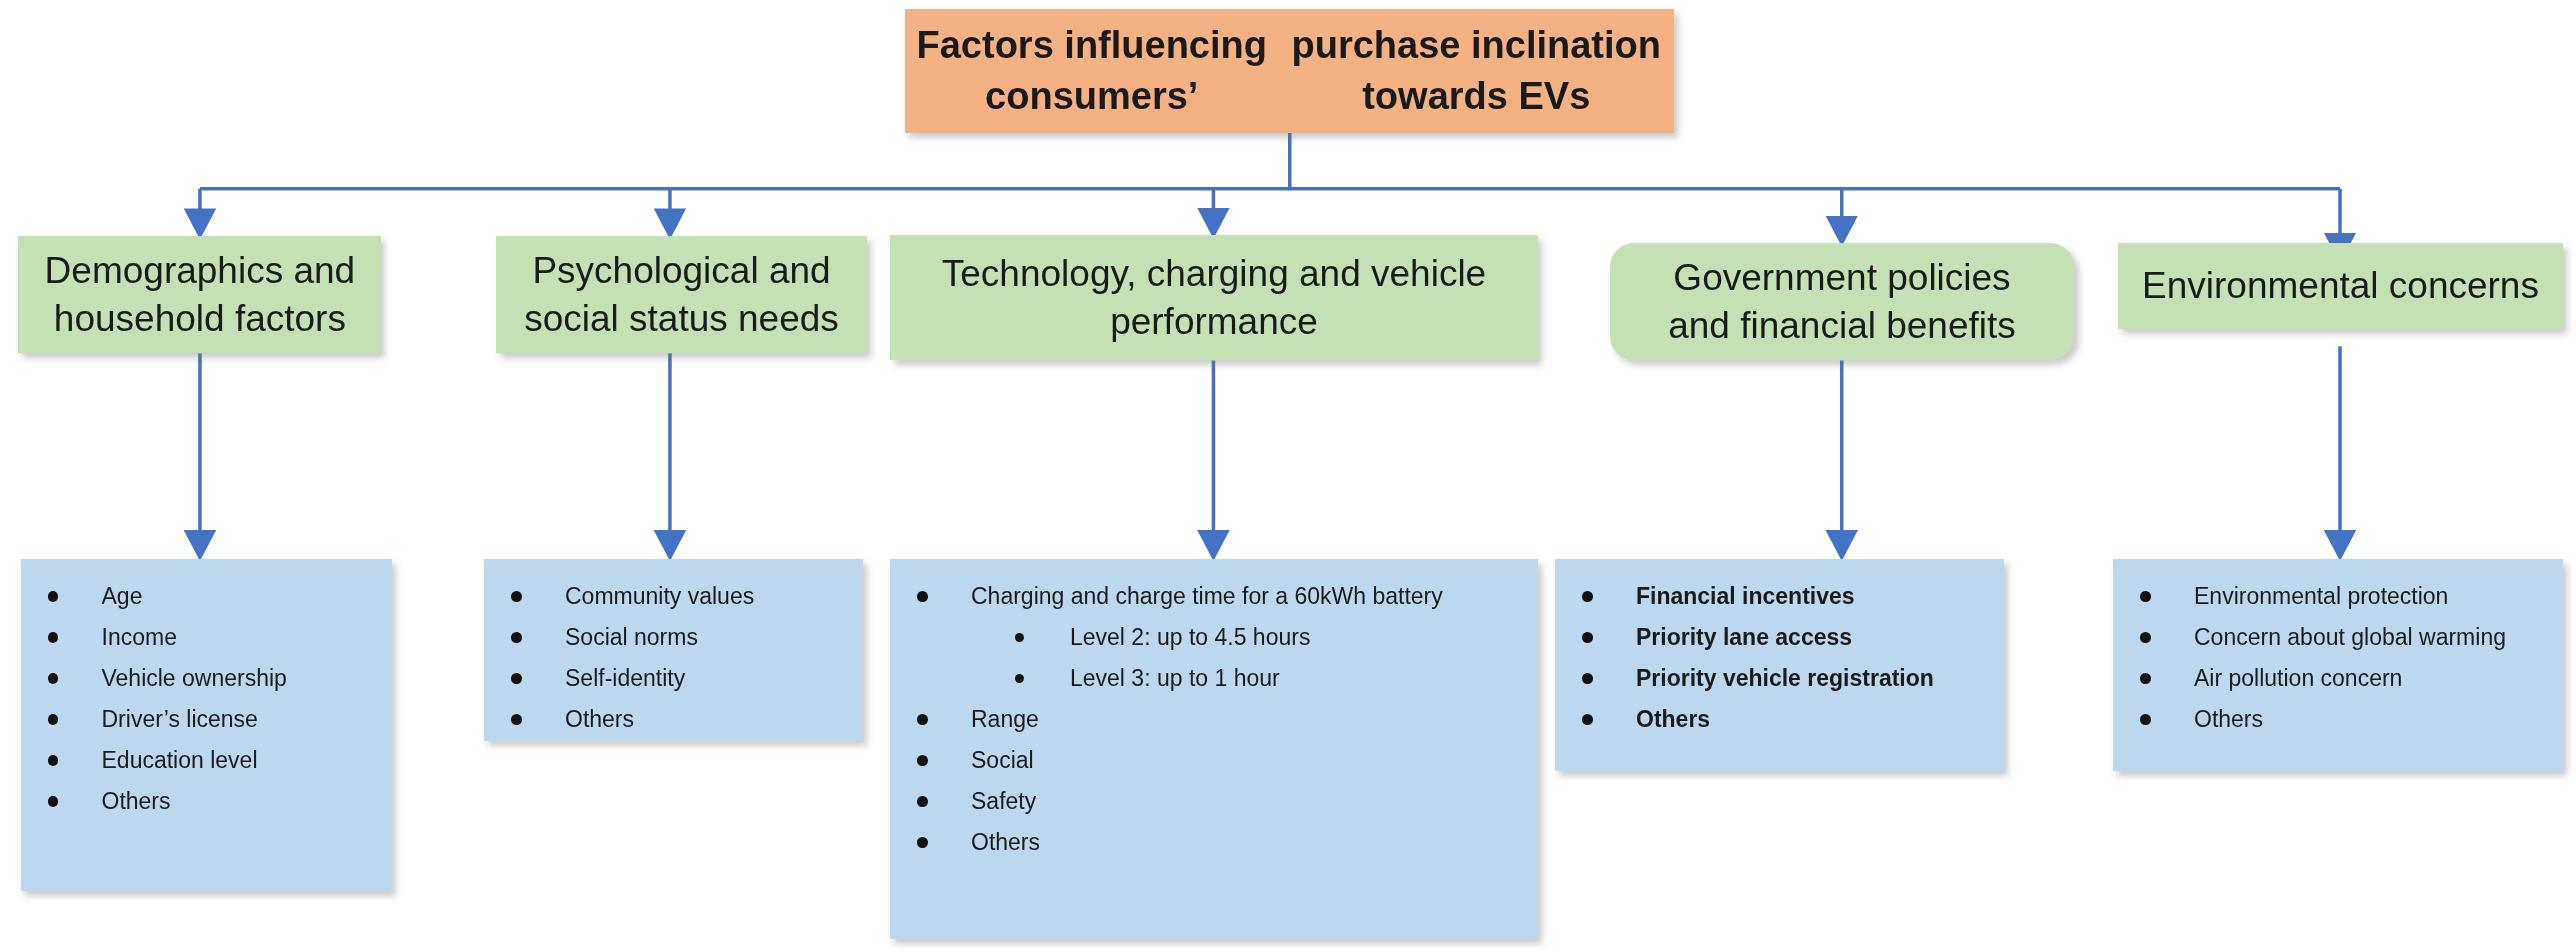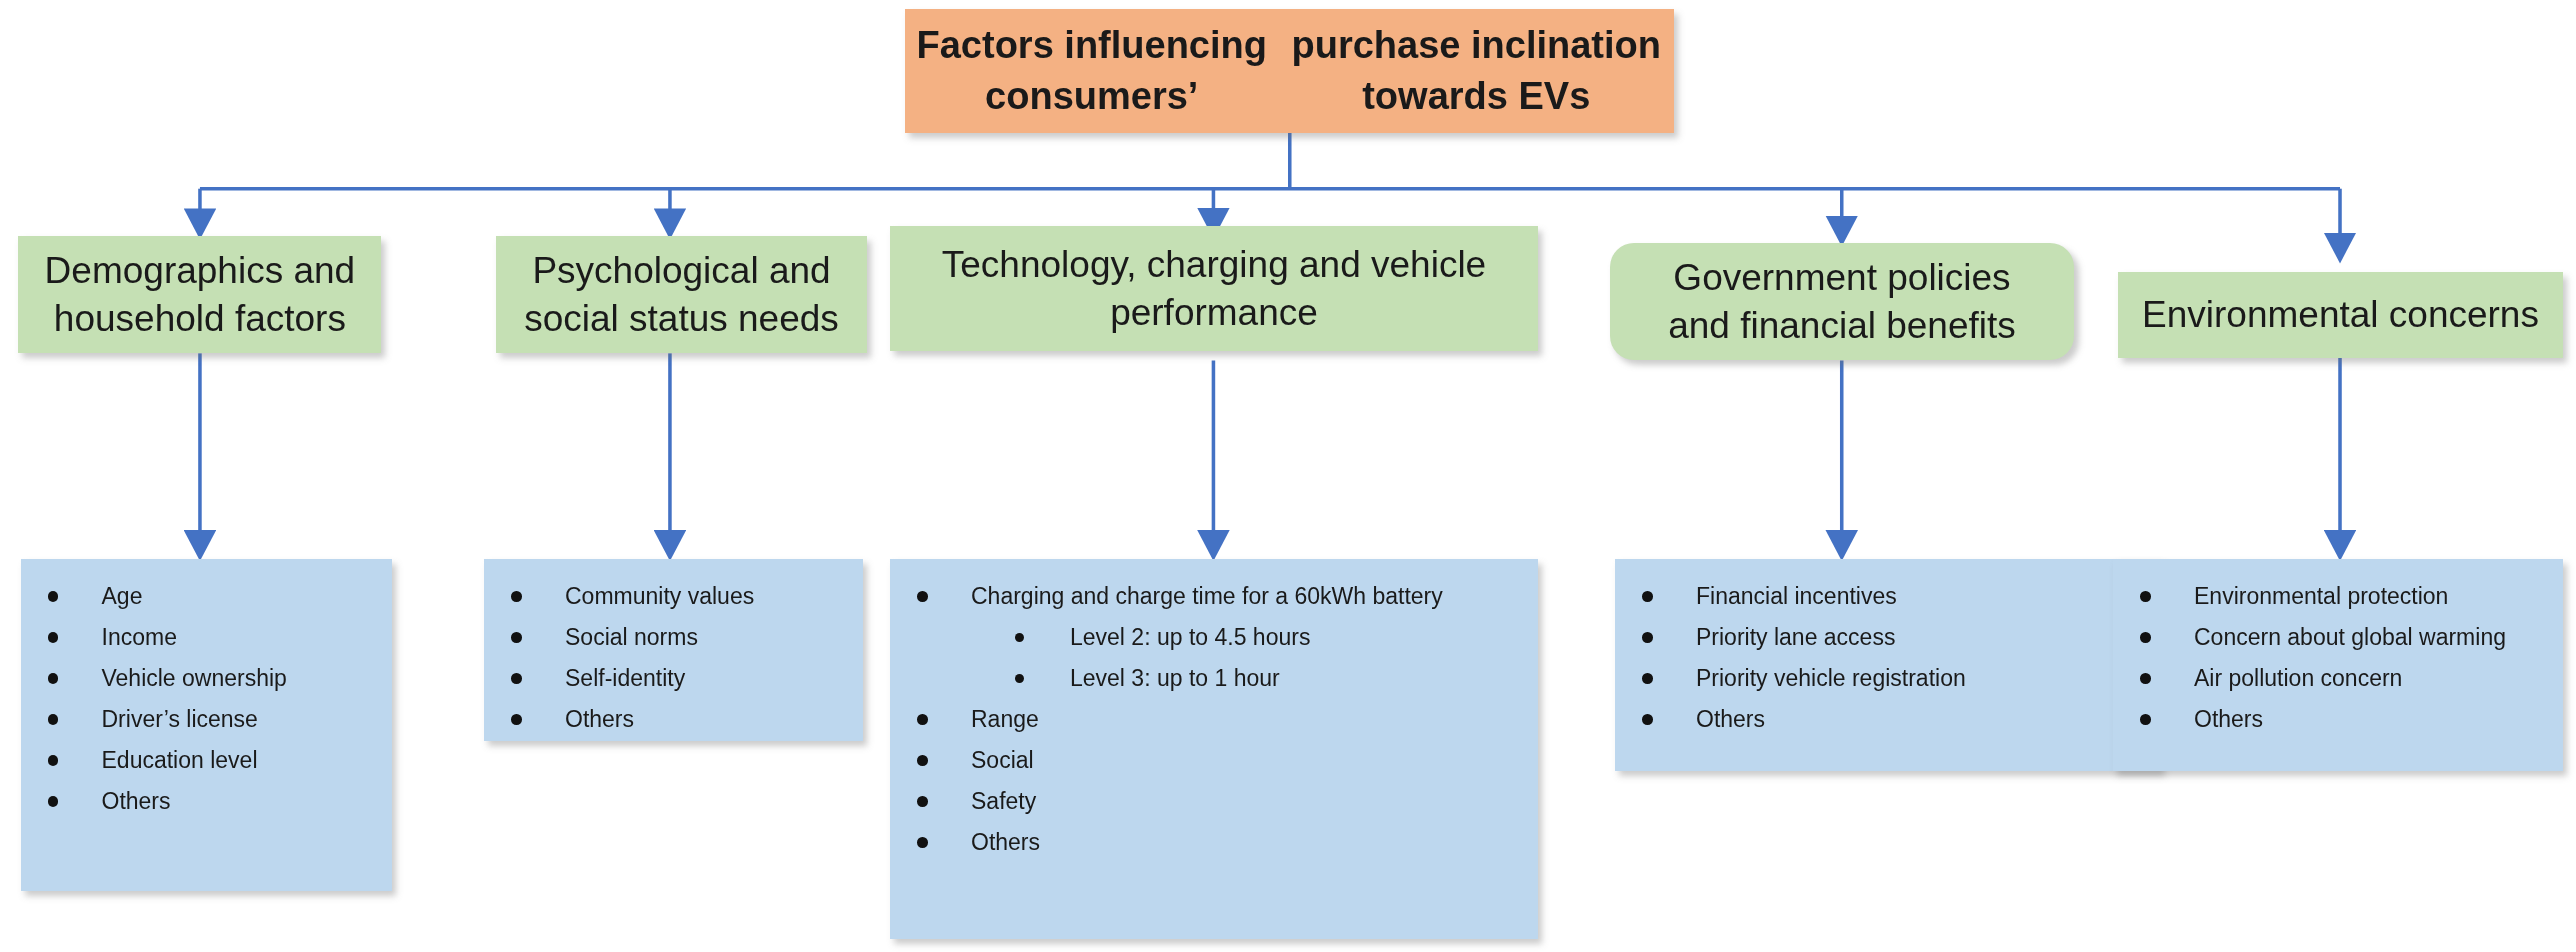--- a/index.html
+++ b/index.html
@@ -30,30 +30,30 @@
   }
   
   .cat{
     background:var(--c-cat-bg);
     display:flex;justify-content:center;align-items:center;
     text-align:center;font-size:37px;line-height:48px;
     padding:0 7px;
   }
   #cat-0{left:18.4px;top:236px;width:363px;height:117px;}
   #cat-1{left:496px;top:236px;width:371px;height:117px;}
-  #cat-2{left:890px;top:226px;width:648px;height:125px;}
+  #cat-2{left:890px;top:235px;width:648px;height:125px;}
   #cat-3{left:1610px;top:243px;width:464px;height:117px;border-radius:24px;}
-  #cat-4{left:2118px;top:272px;width:445px;height:86px;}
+  #cat-4{left:2118px;top:243px;width:445px;height:86px;}
   #cat-3 .cat-label{max-width:382px;}
   
   .detail{background:var(--c-detail-bg);font-size:23px;}
   #det-0{left:20.5px;top:559px;width:371px;height:332px;}
   #det-1{left:484px;top:559px;width:379px;height:182px;}
   #det-2{left:890px;top:559px;width:648px;height:380px;}
-  #det-3{left:1615px;top:559px;width:546px;height:212px;}
+  #det-3{left:1555px;top:559px;width:449px;height:212px;font-weight:bold;}
   #det-4{left:2113px;top:559px;width:450px;height:212px;}
   .detail ul{list-style:none;margin:0;padding:17px 11.3px 8.5px 0;}
   .detail li{position:relative;padding-left:81px;line-height:41px;}
   .detail li::before{
     content:"";position:absolute;left:27px;top:15px;
     width:10.6px;height:10.6px;border-radius:50%;background:#111;
   }
   .detail ul.sub{padding:0;}
   .detail ul.sub li{padding-left:99px;}
   .detail ul.sub li::before{left:44px;top:16.3px;width:9.2px;height:9.2px;}

